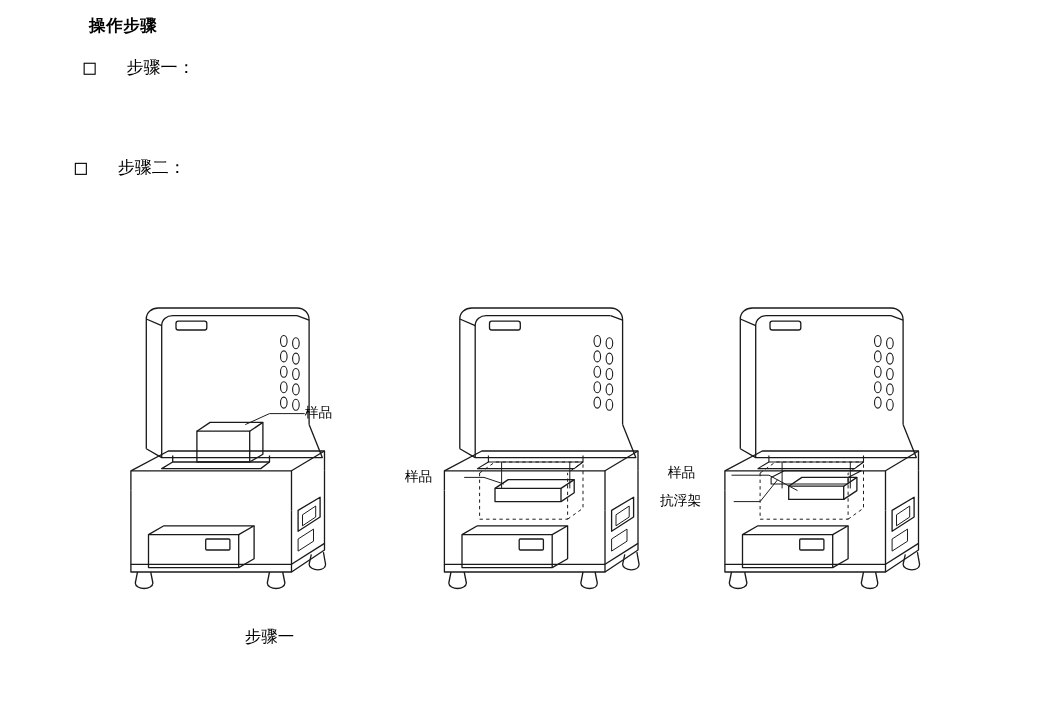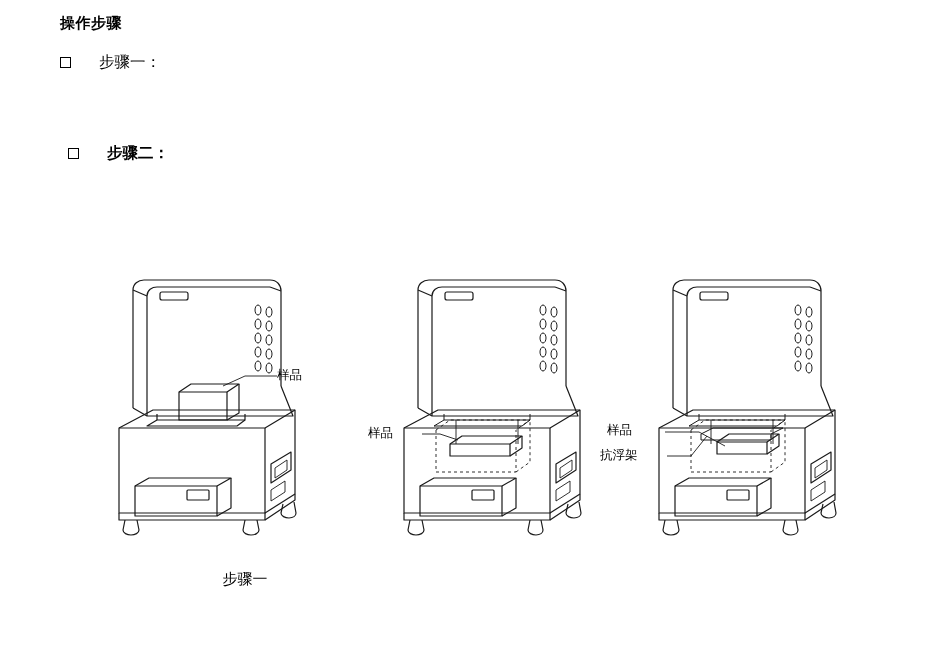--- a/index.html
+++ b/index.html
@@ -15,21 +15,21 @@
     position: relative;
     overflow: hidden;
   }
   .page {
     position: relative;
     width: 952px;
     height: 657px;
   }
   .heading {
     position: absolute;
-    left: 60px;
+    left: 81px;
     top: 14px;
     font-family: Liberation Sans, sans-serif;
     font-size: 15px;
     font-weight: bold;
     letter-spacing: 0.5px;
     text-align: right;
   }
   .bullet-row {
     position: absolute;
     display: flex;
@@ -91,27 +91,27 @@
   }
   svg { display: block; }
 </style>
 </head>
 <body>
 
 <div class="page">
 
   <div class="heading">操作步骤</div>
 
-  <div class="bullet-row" style="left:60px; top:52px;">
+  <div class="bullet-row" style="left:76px; top:52px;">
     <span class="bullet-box"></span>
     <span class="bullet-label">步骤一：</span>
   </div>
 
 
-  <div class="bullet-row" style="left:68px; top:143px;font-weight:bold;">
+  <div class="bullet-row" style="left:68px; top:143px;">
     <span class="bullet-box"></span>
     <span class="bullet-label">步骤二：</span>
   </div>
 
 
   <div class="figures">
 
     <div class="fig" style="left:95px; top:0;">
       <svg width="300" height="300" viewBox="0 0 300 300">
         <g fill="none" stroke="#1a1a1a" stroke-width="1.2" stroke-linejoin="round">

